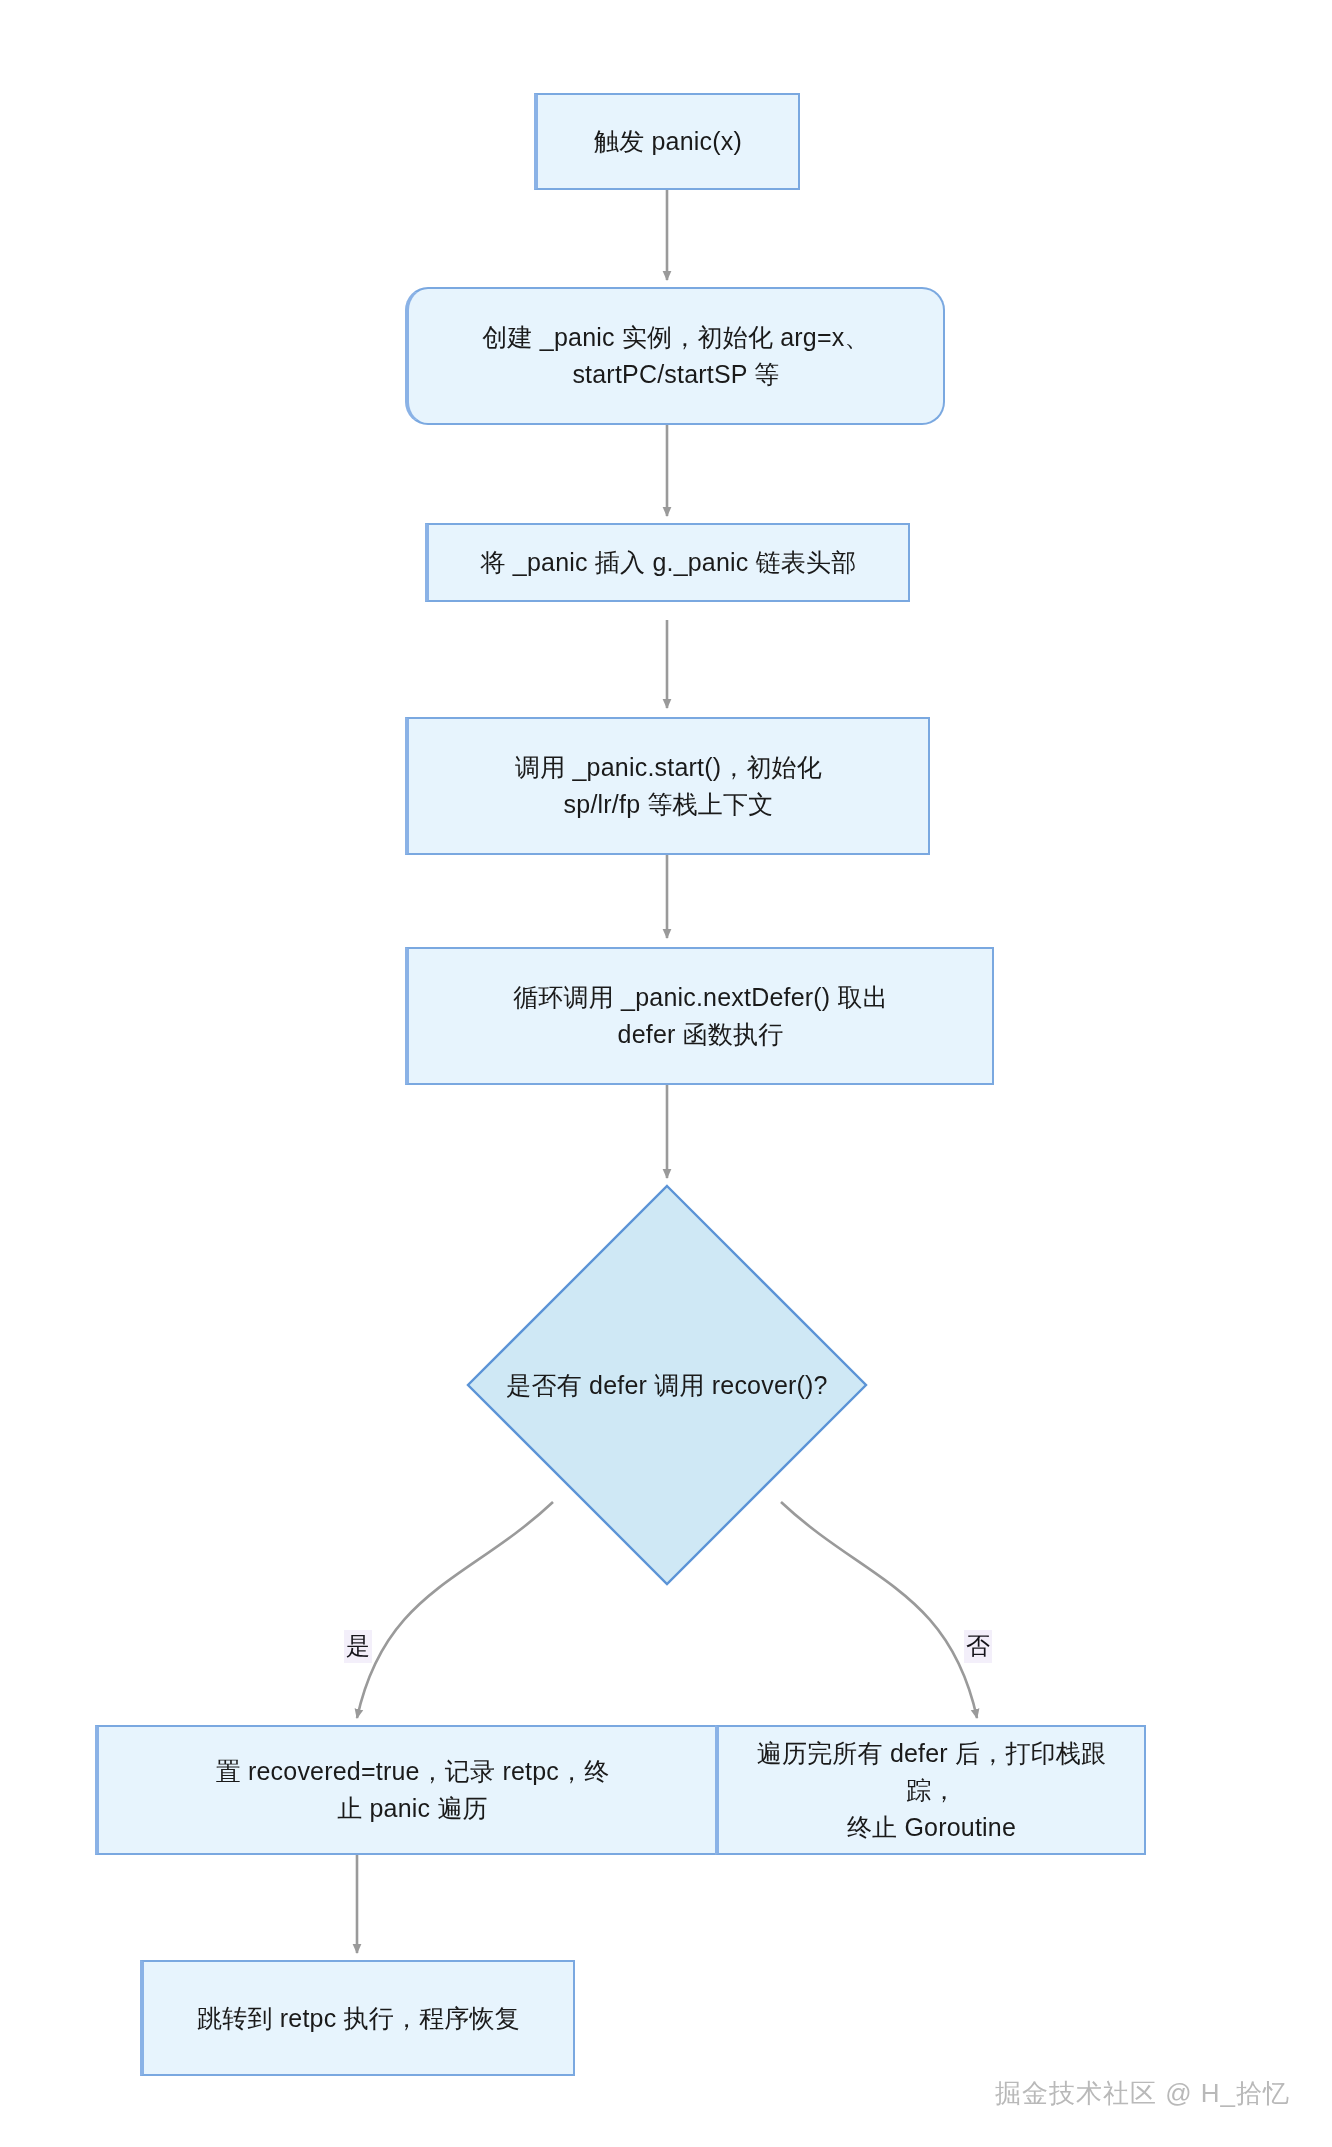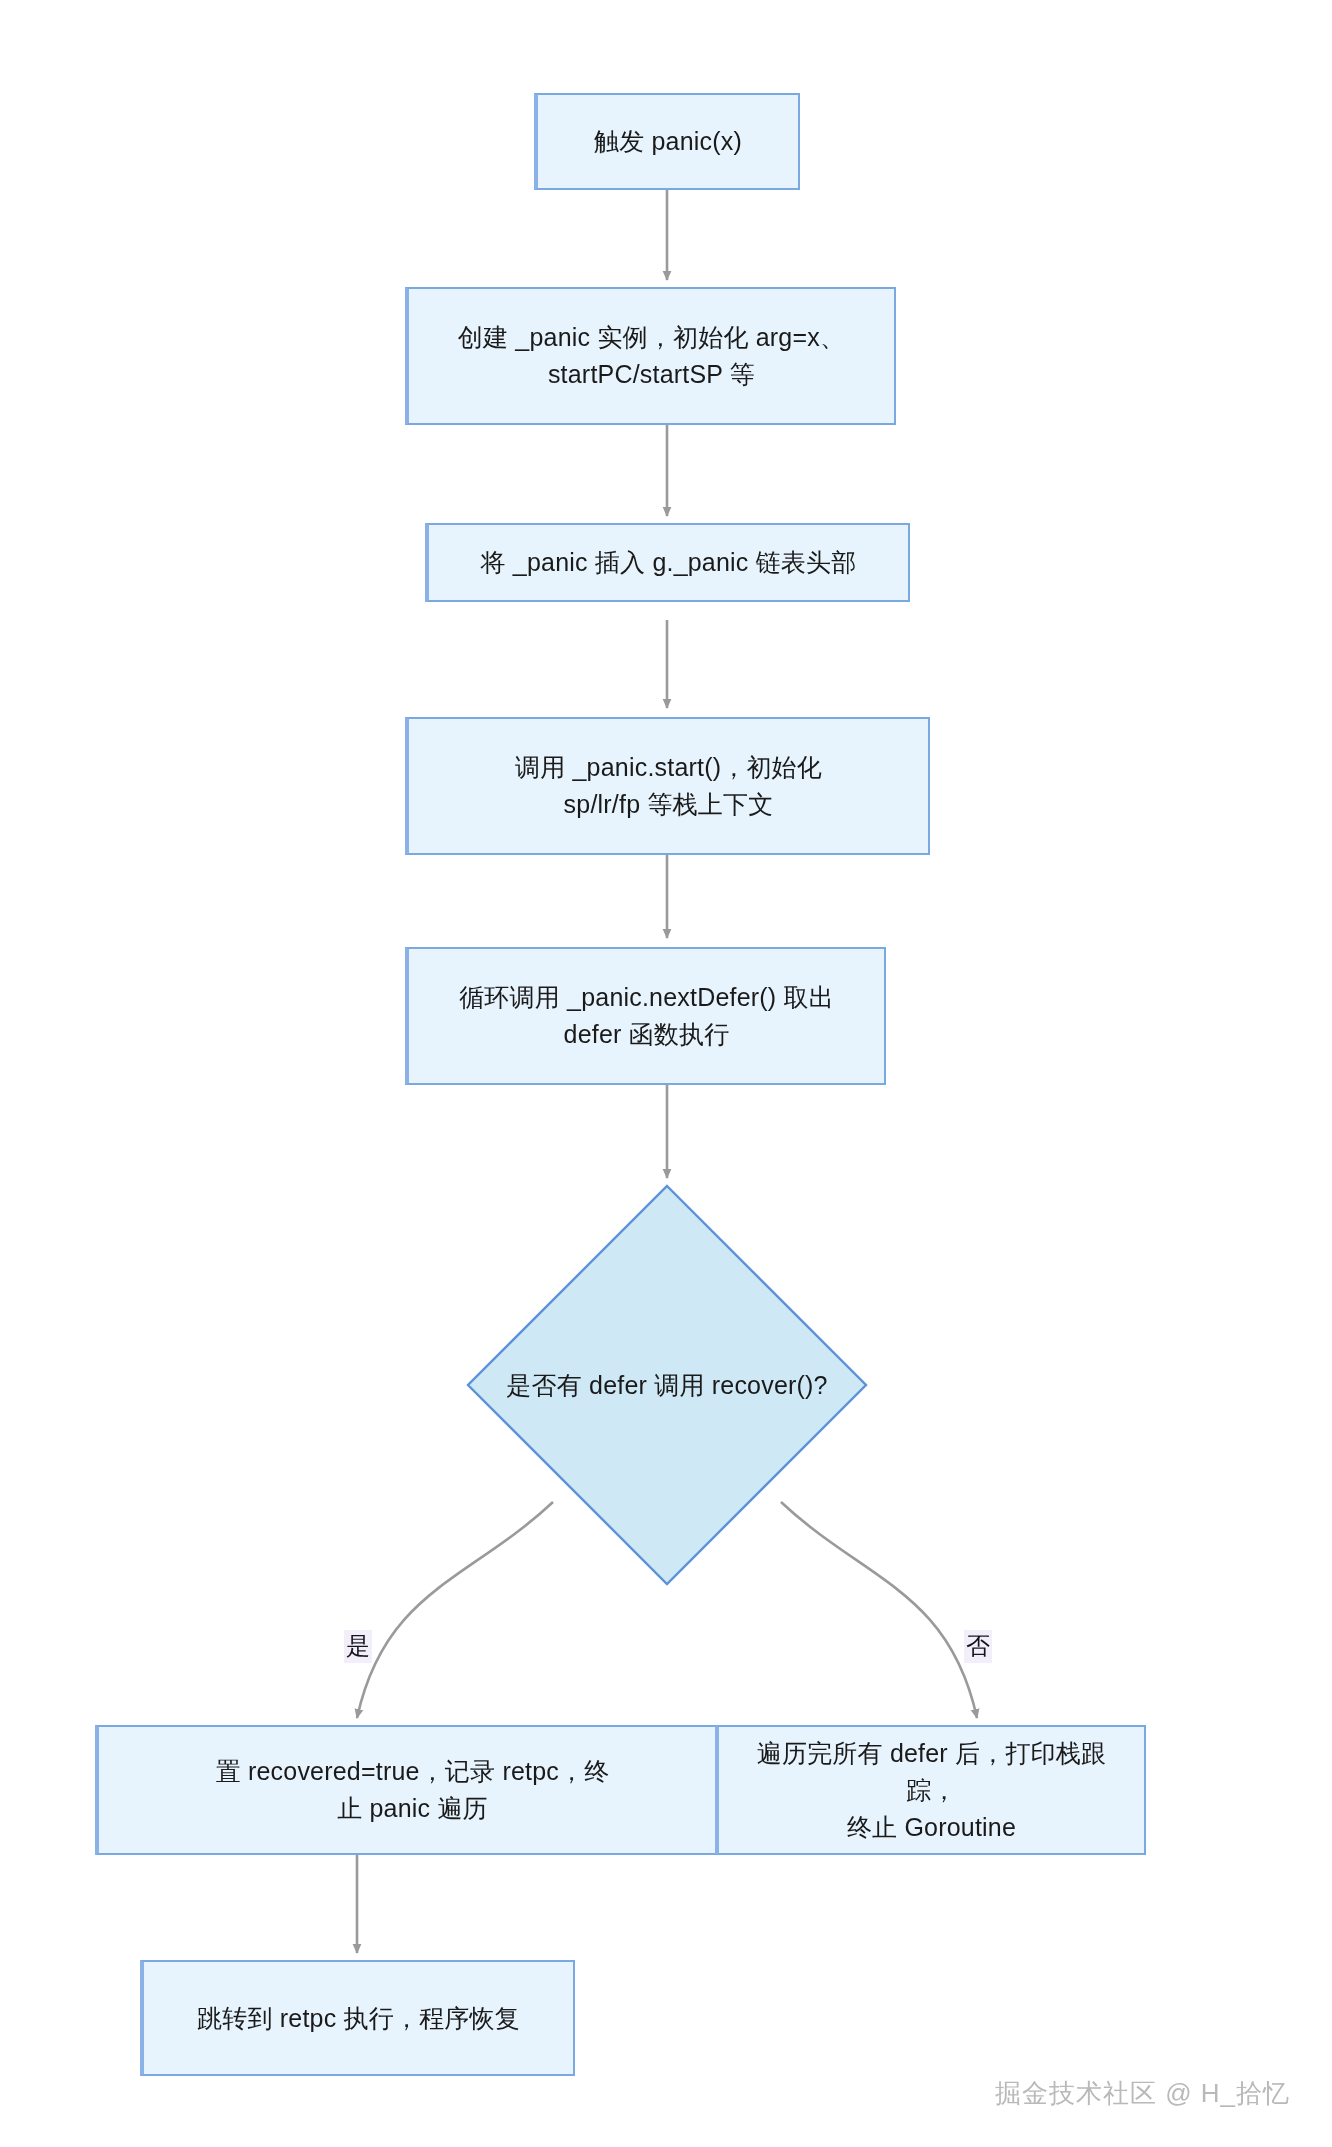--- a/index.html
+++ b/index.html
@@ -116,35 +116,35 @@
 
   <path d="M 781 1502 C 864 1580, 949 1590, 977 1718" fill="none" stroke="#9a9a9a" stroke-width="2.6" marker-end="url(#arrowhead)"></path>
 
   <line x1="357" y1="1855" x2="357" y2="1953" stroke="#9a9a9a" stroke-width="2.6" marker-end="url(#arrowhead)"></line>
 </svg>
 
 <div class="node process" style="left:534px; top:93px; width:266px; height:97px;">
   <span class="node-label">触发 panic(x)</span>
 </div>
 
-<div class="node process" style="left:405px; top:287px; width:491px; height:138px;">
+<div class="node process" style="left:405px; top:287px; width:540px; height:138px;border-radius:23px;">
   <span class="node-label">创建 _panic 实例，初始化 arg=x、
 startPC/startSP 等</span>
 </div>
 
 <div class="node process" style="left:425px; top:523px; width:485px; height:79px;">
   <span class="node-label">将 _panic 插入 g._panic 链表头部</span>
 </div>
 
 <div class="node process" style="left:405px; top:717px; width:525px; height:138px;">
   <span class="node-label">调用 _panic.start()，初始化
 sp/lr/fp 等栈上下文</span>
 </div>
 
-<div class="node process" style="left:405px; top:947px; width:481px; height:138px;">
+<div class="node process" style="left:405px; top:947px; width:589px; height:138px;">
   <span class="node-label">循环调用 _panic.nextDefer() 取出
 defer 函数执行</span>
 </div>
 
 <div class="decision-wrap" style="left:465px; top:1183px; width:404px; height:404px;">
   <svg class="decision-shape" width="404" height="404" viewBox="0 0 404 404" xmlns="http://www.w3.org/2000/svg">
     <polygon points="202,3 401,202 202,401 3,202" fill="#cfe8f5" stroke="#5b93d6" stroke-width="2.4"></polygon>
   </svg>
   <div class="decision-text">是否有 defer 调用 recover()?</div>
 </div>

